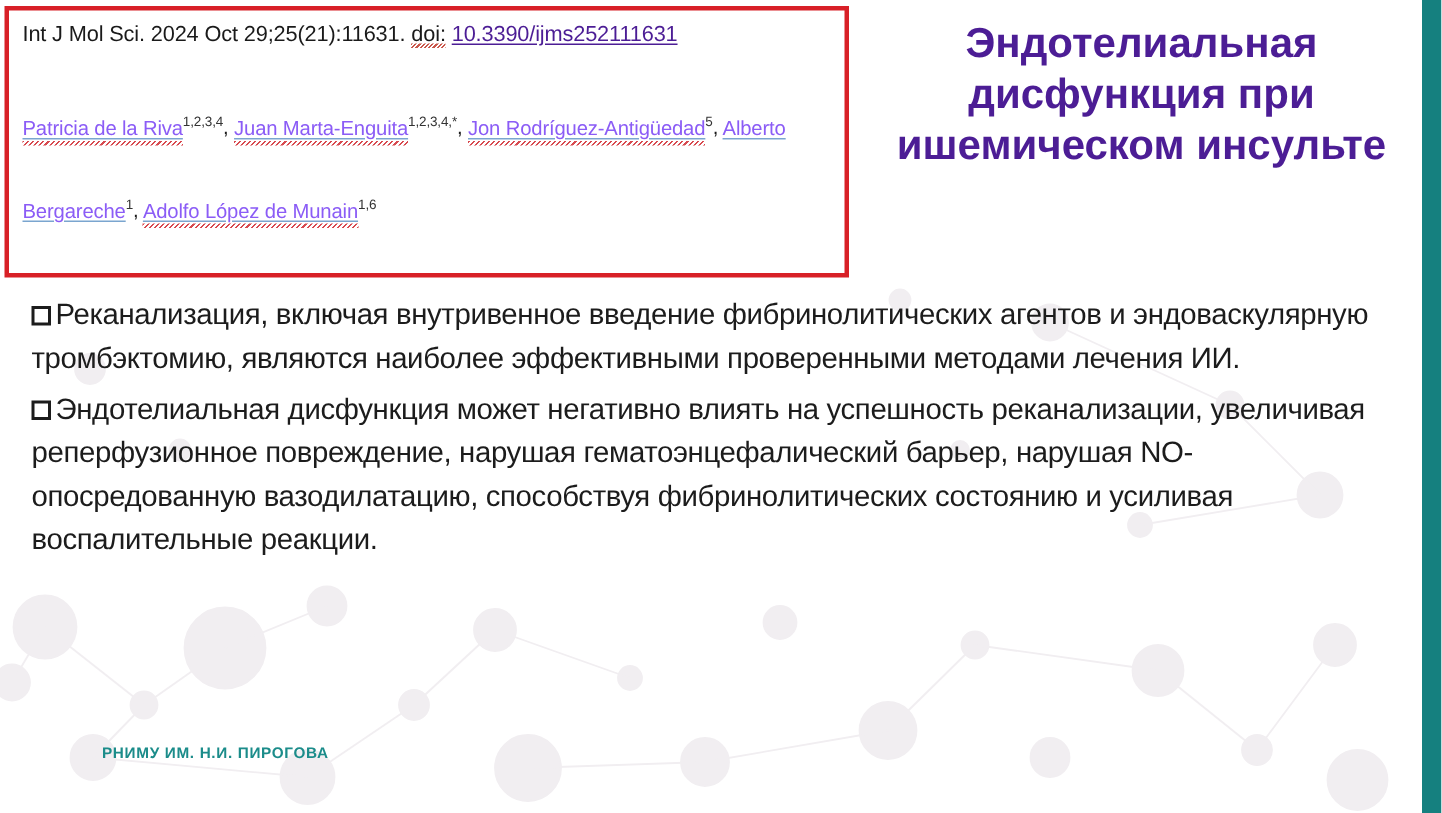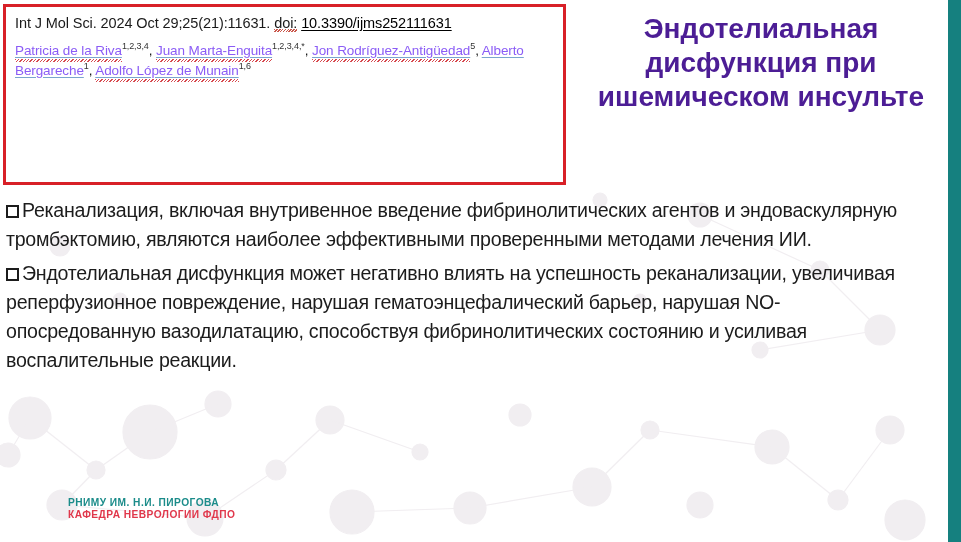--- a/index.html
+++ b/index.html
@@ -71,21 +71,21 @@
     content: "";
     position: absolute;
     left: 0; right: 0; bottom: -1px;
     height: 3px;
     background:
       repeating-linear-gradient(135deg,
         #c0392b 0 1px, transparent 1px 2px);
     opacity: .85;
   }
   .cite-doi-link {
-    color: #000000;
+    color: #4c1d95;
     text-decoration: underline;
     text-underline-offset: 2px;
   }
 
   .article-title {
     margin-top: 9px;
     font-family: "Liberation Sans", sans-serif;
     font-weight: bold;
     font-size: 18.5px;
     line-height: 1.30;
@@ -116,20 +116,21 @@
     background: repeating-linear-gradient(135deg,
         #d3363c 0 1px, transparent 1px 2.4px);
     opacity: .9;
   }
   .sup {
     font-size: 9px;
     vertical-align: super;
     color: #333;
     text-decoration: none;
     display: inline-block;
+    margin-top: 35px;
   }
   .plain-comma { color: #1a1a1a; text-decoration: none; }
 
   
   .blue-heading {
     position: absolute;
     left: 586px;
     top: 12px;
     width: 350px;
     text-align: center;
@@ -137,21 +138,21 @@
     font-weight: bold;
     font-size: 28px;
     line-height: 1.22;
     color: #4c1d95;
     z-index: 3;
   }
 
   
   .body-block {
     position: absolute;
-    left: 6px;
+    left: 21px;
     top: 196px;
     width: 920px;
     z-index: 3;
   }
   .bullet-para {
     font-family: "Liberation Sans", sans-serif;
     font-size: 19.6px;
     line-height: 1.465;
     color: #1c1c1c;
     text-align: left;
@@ -277,16 +278,15 @@
     <p class="bullet-para">
       <span class="bullet-marker"></span><span>Реканализация, включая внутривенное введение фибринолитических агентов и эндоваскулярную тромбэктомию, являются наиболее эффективными проверенными методами лечения ИИ.</span>
     </p>
     <p class="bullet-para">
       <span class="bullet-marker"></span><span>Эндотелиальная дисфункция может негативно влиять на успешность реканализации, увеличивая реперфузионное повреждение, нарушая гематоэнцефалический барьер, нарушая NO-опосредованную вазодилатацию, способствуя фибринолитических состоянию и усиливая воспалительные реакции.</span>
     </p>
   </div>
 
   <div class="footer">
     <div class="footer-line1">РНИМУ ИМ. Н.И. ПИРОГОВА</div>
-    <div class="footer-line2">КАФЕДРА НЕВРОЛОГИИ ФДПО</div>
   </div>
 
 </div>
 
 </body></html>

